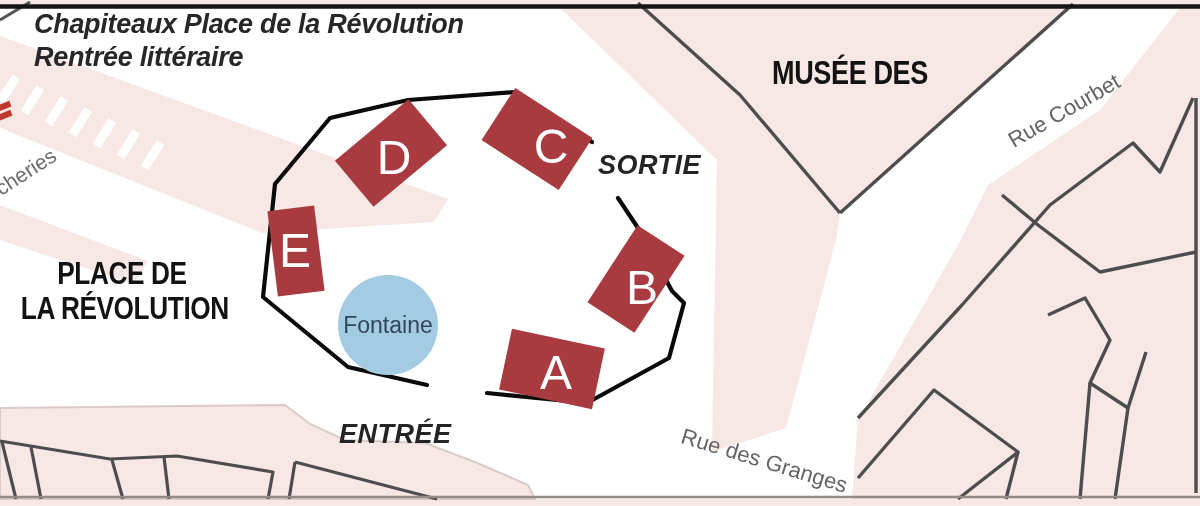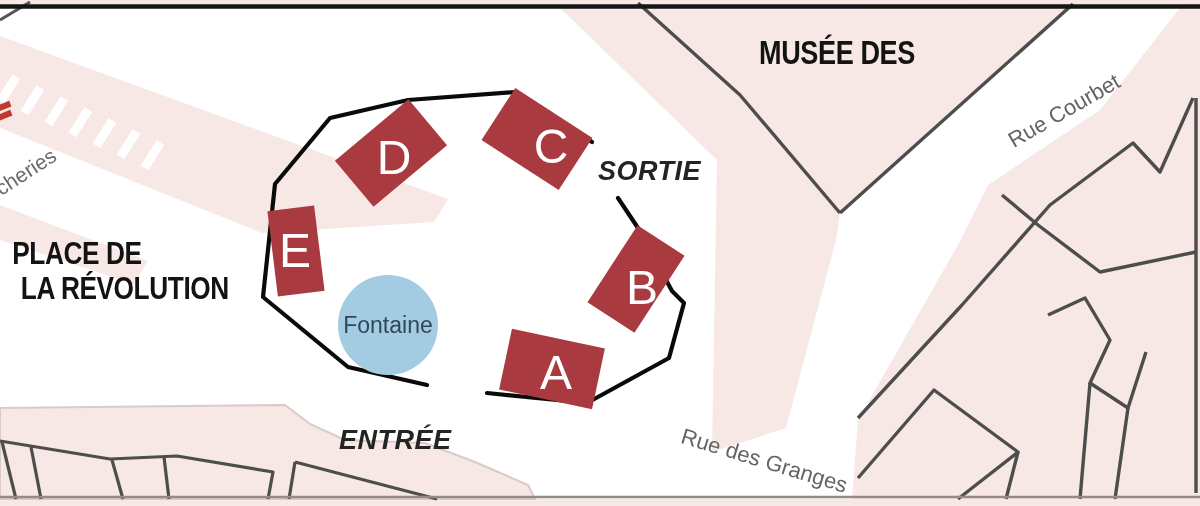--- a/index.html
+++ b/index.html
@@ -8,27 +8,28 @@
     background:#ffffff;font-family:"Liberation Sans", sans-serif;
     -webkit-font-smoothing:antialiased;
   }
   .stage svg{position:absolute;left:0;top:0;}
   .lbl{position:absolute;white-space:nowrap;}
   .map-title{
     left:34px;top:8px;font-size:27px;line-height:33px;font-weight:bold;font-style:italic;
     color:#272727;letter-spacing:-0.3px;
   }
   .area-label{
-    font-weight:bold;color:#131313;text-align:left;text-transform:uppercase;
+    font-weight:bold;color:#131313;text-align:center;text-transform:uppercase;
     letter-spacing:-0.5px;
+    margin-top:20px;
   }
   .area-label .inner{display:inline-block;transform:scaleX(0.82);transform-origin:center;}
   .place-label{left:-2px;top:236px;width:248px;font-size:32px;line-height:35px;}
   .musee-label{left:742px;top:32px;width:215px;font-size:33px;line-height:41px;}
-  .gate-label{font-size:27px;font-style:italic;font-weight:600;color:#242424;letter-spacing:0.5px;margin-top:6px;}
+  .gate-label{font-size:27px;font-style:italic;font-weight:600;color:#242424;letter-spacing:0.5px;}
   .sortie{left:598px;top:150px;}
   .entree{left:339px;top:419px;}
   .street-label{font-size:22px;color:#646464;}
   .courbet{left:1002px;top:98px;transform:rotate(-30deg);transform-origin:center;}
   .granges{left:678px;top:448px;transform:rotate(17deg);transform-origin:center;}
   .cheries{left:-8px;top:160px;transform:rotate(-33deg);transform-origin:center;font-size:21px;color:#6a6a6a;}
   .tent-letter{
     font-family:"Liberation Sans", sans-serif;font-weight:400;fill:#ffffff;font-size:48px;
   }
   .fountain-text{font-family:"Liberation Sans", sans-serif;font-size:23px;fill:#33475c;}
@@ -129,20 +130,24 @@
       <text class="tent-letter" x="394" y="157" text-anchor="middle" dominant-baseline="central">D</text>
       <text class="tent-letter" x="295" y="250" text-anchor="middle" dominant-baseline="central">E</text>
     </g>
 
     <g>
       <circle cx="388" cy="325" r="50" fill="#a3cbe2"></circle>
       <text class="fountain-text" x="388" y="325" text-anchor="middle" dominant-baseline="central">Fontaine</text>
     </g>
   </svg>
 
+  <div class="lbl map-title">
+    <div>Chapiteaux Place de la Révolution</div>
+    <div>Rentrée littéraire</div>
+  </div>
 
   <div class="lbl area-label place-label">
     <div><span class="inner">PLACE DE</span></div>
     <div><span class="inner">LA RÉVOLUTION</span></div>
   </div>
 
   <div class="lbl area-label musee-label">
     <div><span class="inner">MUSÉE DES</span></div>
   </div>
 

